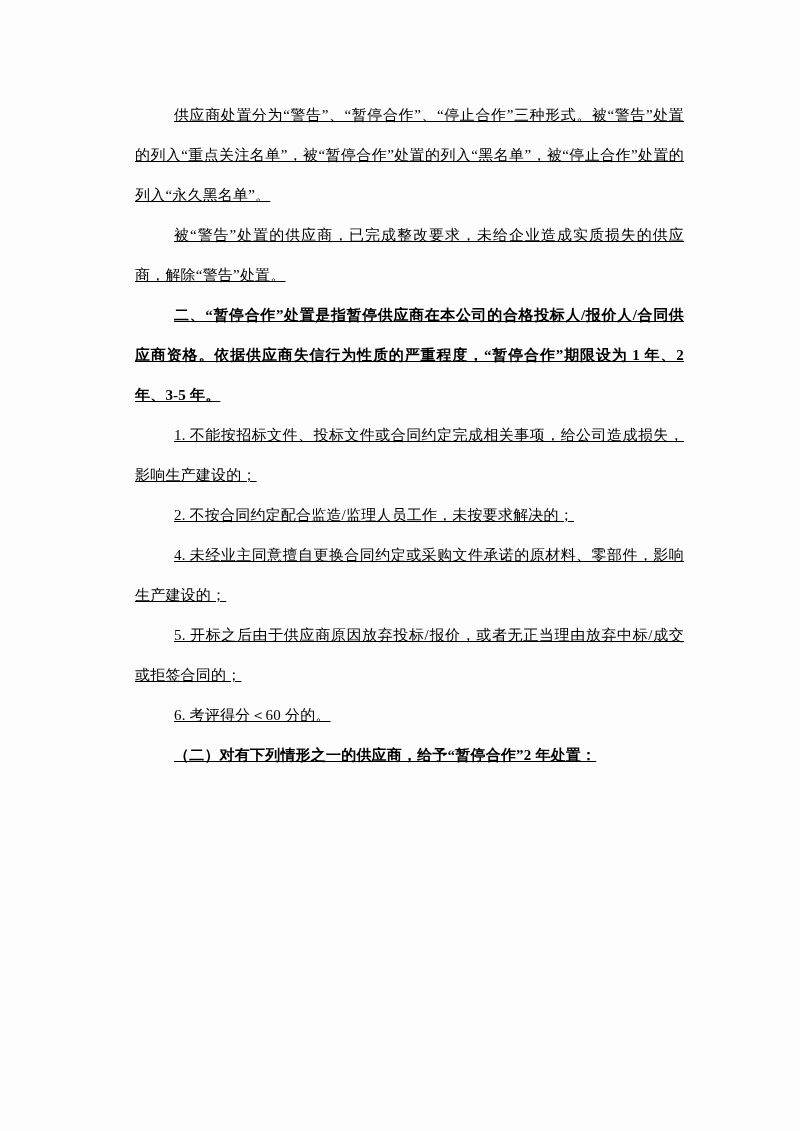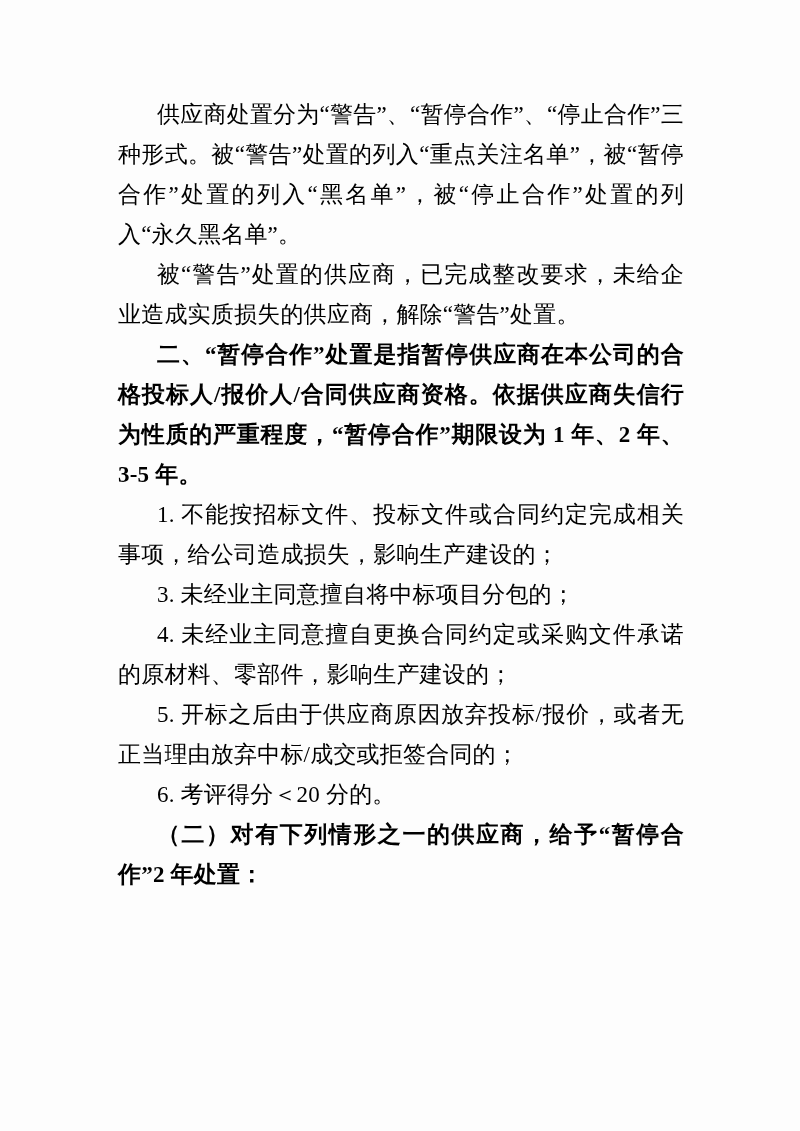--- a/index.html
+++ b/index.html
@@ -23,43 +23,44 @@
     height: 1131px;
     background: #fdfdfd;
   }
   .content {
     position: absolute;
     top: 95px;
     left: 118px;
     width: 566px;
   }
   p.para {
-    margin: 0 0 0 0;
-    font-size: 23px;
+    margin: 0 0 0 17px;
+    font-size: 15px;
     line-height: 40px;
     text-align: justify;
     text-justify: inter-ideograph;
     letter-spacing: 0.2px;
     font-weight: normal;
+    text-decoration: underline;
   }
   p.para.indent {
     text-indent: 39px;
   }
   p.para.bold {
     font-weight: bold;
   }
 </style>
 </head>
 <body>
 
 <div class="page">
   <div class="content">
     <p class="para indent">供应商处置分为“警告”、“暂停合作”、“停止合作”三种形式。被“警告”处置的列入“重点关注名单”，被“暂停合作”处置的列入“黑名单”，被“停止合作”处置的列入“永久黑名单”。</p>
     <p class="para indent">被“警告”处置的供应商，已完成整改要求，未给企业造成实质损失的供应商，解除“警告”处置。</p>
     <p class="para indent bold">二、“暂停合作”处置是指暂停供应商在本公司的合格投标人/报价人/合同供应商资格。依据供应商失信行为性质的严重程度，“暂停合作”期限设为 1 年、2 年、3-5 年。</p>
     <p class="para indent">1. 不能按招标文件、投标文件或合同约定完成相关事项，给公司造成损失，影响生产建设的；</p>
-    <p class="para indent">3. 未经业主同意擅自将中标项目分包的；</p>
+    <p class="para indent">2. 不按合同约定配合监造/监理人员工作，未按要求解决的；</p>
     <p class="para indent">4. 未经业主同意擅自更换合同约定或采购文件承诺的原材料、零部件，影响生产建设的；</p>
     <p class="para indent">5. 开标之后由于供应商原因放弃投标/报价，或者无正当理由放弃中标/成交或拒签合同的；</p>
-    <p class="para indent">6. 考评得分＜20 分的。</p>
+    <p class="para indent">6. 考评得分＜60 分的。</p>
     <p class="para indent bold">（二）对有下列情形之一的供应商，给予“暂停合作”2 年处置：</p>
   </div>
 </div>
 
 </body></html>

